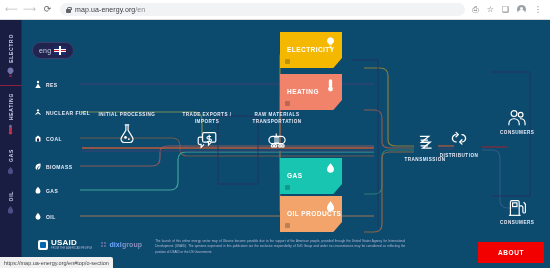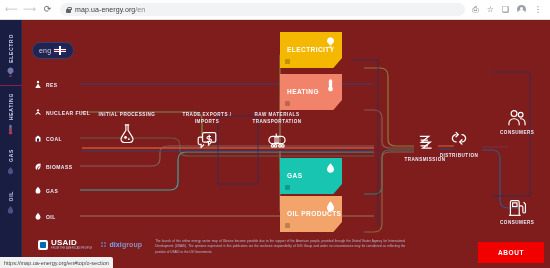--- a/index.html
+++ b/index.html
@@ -45,21 +45,21 @@
     content:""; position:absolute; left:2.7px; top:1.6px; width:3.4px; height:3.4px;
     border-radius:50%; background:#fff;
   }
   .ci-avatar::after {
     content:""; position:absolute; left:1.3px; top:5.3px; width:6.4px; height:3.4px;
     border-radius:3px 3px 0 0; background:#fff;
   }
 
   
   .app {
-    position: relative; width: 550px; height: 248px; background: #7f1d1d; overflow: hidden;
+    position: relative; width: 550px; height: 248px; background: #0c4a6e; overflow: hidden;
   }
 
   
   .rail {
     position: absolute; left: 0; top: 0; width: 22px; height: 248px;
     background: #191d42; border-right: 1px solid #262a57;
     display: flex; flex-direction: column; align-items: center;
     padding-top: 14px;
   }
   .rail-item { display: flex; flex-direction: column; align-items: center; gap: 4px; }

